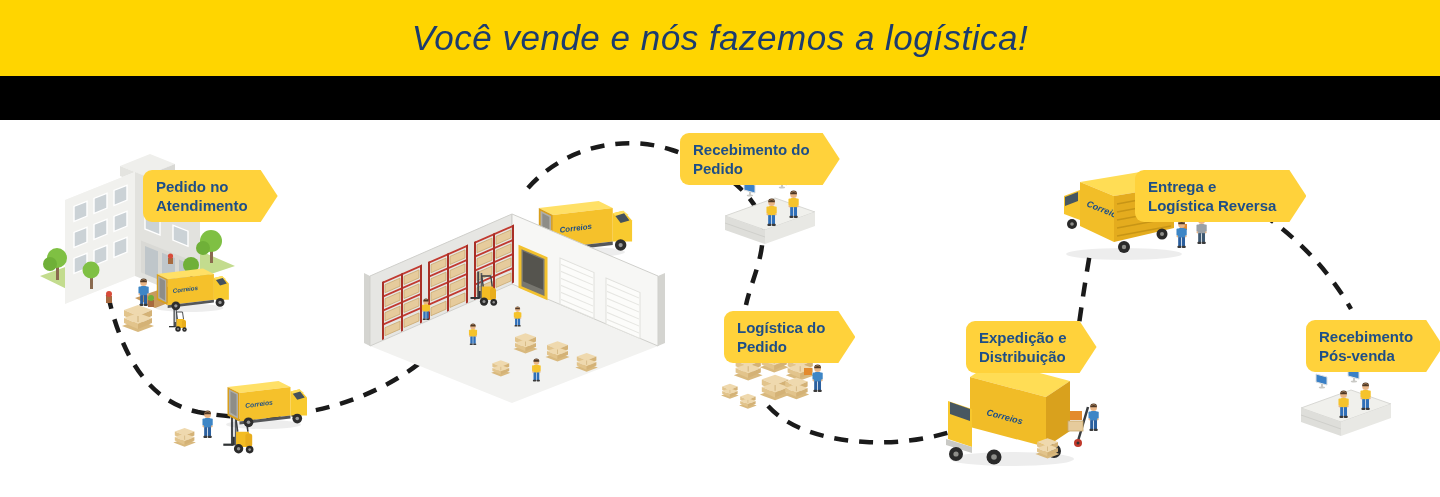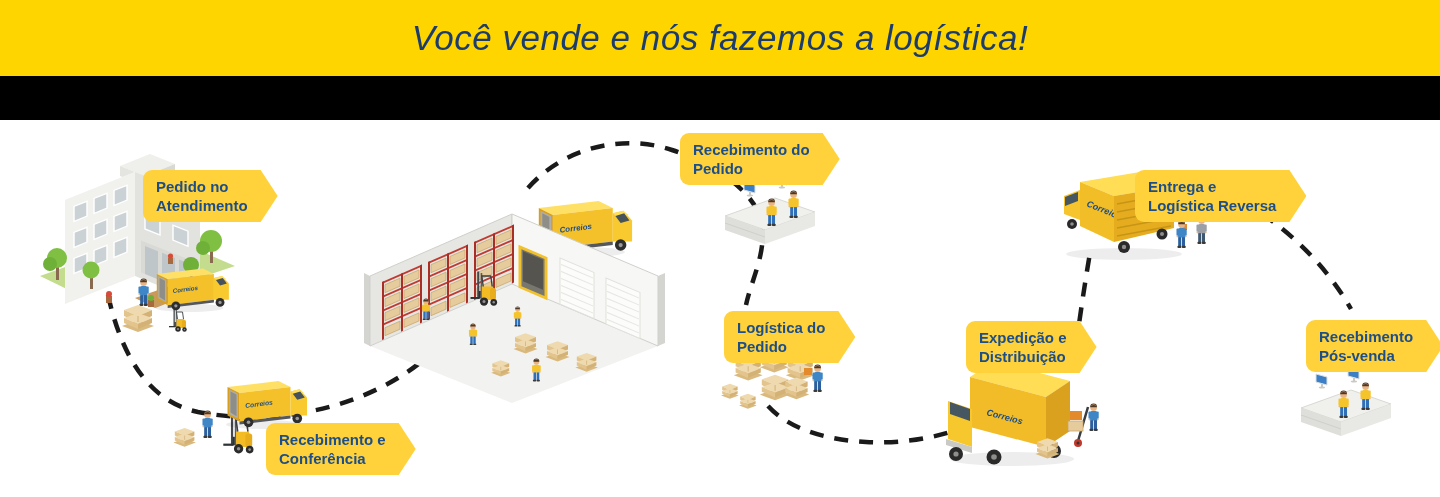--- a/index.html
+++ b/index.html
@@ -365,24 +365,20 @@
       <use href="#monitor" transform="translate(26,14)"></use>
       <use href="#monitor" transform="translate(58,8)"></use>
       <use href="#worker" transform="translate(48,32) scale(0.95)" style="color:#F5C32B"></use>
       <use href="#worker" transform="translate(70,24) scale(0.95)" style="color:#F5C32B"></use>
     </svg>
 
     <div class="badge" style="left:143px;top:50px">
       <span>Pedido no</span>
       <span>Atendimento</span>
     </div>
-    <div class="badge" style="left:266px;top:303px">
-      <span>Recebimento e</span>
-      <span>Conferência</span>
-    </div>
     <div class="badge" style="left:680px;top:13px">
       <span>Recebimento do</span>
       <span>Pedido</span>
     </div>
     <div class="badge" style="left:724px;top:191px">
       <span>Logística do</span>
       <span>Pedido</span>
     </div>
     <div class="badge" style="left:1135px;top:50px">
       <span>Entrega e</span>

